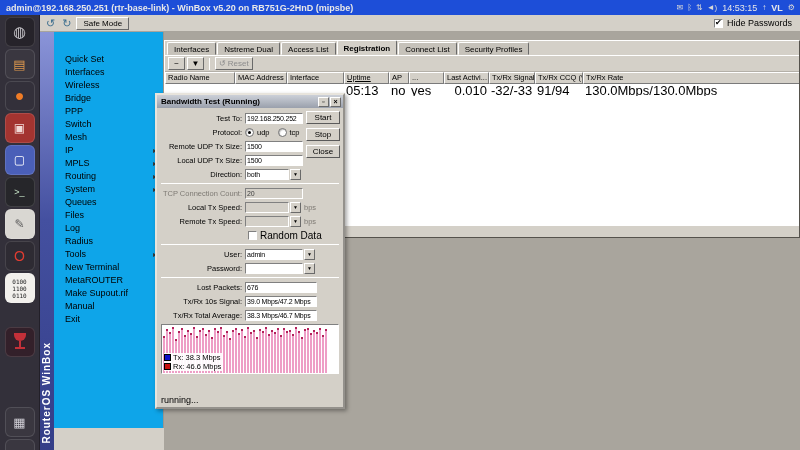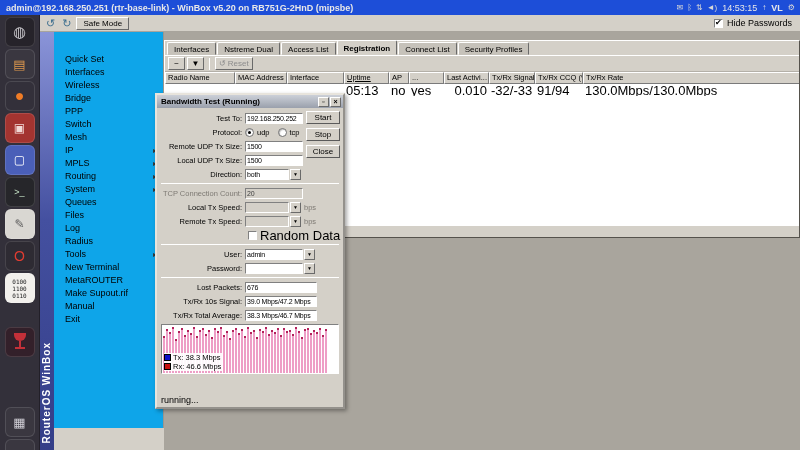--- a/index.html
+++ b/index.html
@@ -67,21 +67,21 @@
 .lbl.dis{color:#7e7a74}
 .inp{height:11px;border:1px solid;border-color:#808080 #ffffff #ffffff #808080;background:#fff;font-size:7px;line-height:9px;padding:0 1px;white-space:nowrap;overflow:hidden;letter-spacing:-0.2px;display:inline-block}
 .inp.dis{background:#d4d0c8;color:#404040}
 .w58{width:58px}.w72{width:72px}.w44{width:44px}
 .arrowbtn{width:11px;height:11px;background:#d4d0c8;border:1px solid;border-color:#ffffff #6a6a6a #6a6a6a #ffffff;font-size:5px;line-height:9px;text-align:center;padding:0;margin-left:1px}
 .unit{margin-left:3px;color:#7e7a74;font-size:7.5px}
 .radio{width:9px;height:9px;border-radius:50%;background:#fff;border:1px solid #707070;position:relative;margin-right:3px;box-shadow:inset 1px 1px 1px rgba(0,0,0,0.25)}
 .radio.checked::after{content:"";position:absolute;left:2px;top:2px;width:3px;height:3px;border-radius:50%;background:#000}
 .ropt{font-size:7.5px;margin-right:8px}
 .sep{height:1px;background:#9a968e;border-bottom:1px solid #fff;margin:2px 4px}
-.cb-label8{font-size:13px;margin-left:3px}
+.cb-label8{font-size:10px;margin-left:3px}
 .chart{margin:2px 4px 0 4px;height:50px;border:1px solid;border-color:#808080 #ffffff #ffffff #808080;background:#fff;position:relative;overflow:hidden}
 .bars{position:absolute;inset:0;display:flex;align-items:flex-end;gap:1px;padding:0 1px}
 .bar{width:2px;flex:none;background:linear-gradient(to bottom,#b3205a 0,#b3205a 2px,#ee9ec6 2px)}
 .legend{position:absolute;left:2px;bottom:2px}
 .leg-row{display:flex;align-items:center;height:9px;background:rgba(255,255,255,0.92);padding-right:2px;font-size:7.5px}
 .swatch{width:7px;height:7px;border:1px solid #000;margin-right:2px;flex:none}
 .dlg-status{position:absolute;left:4px;bottom:2px;font-size:9px}
 </style>
 </head>
 <body>

